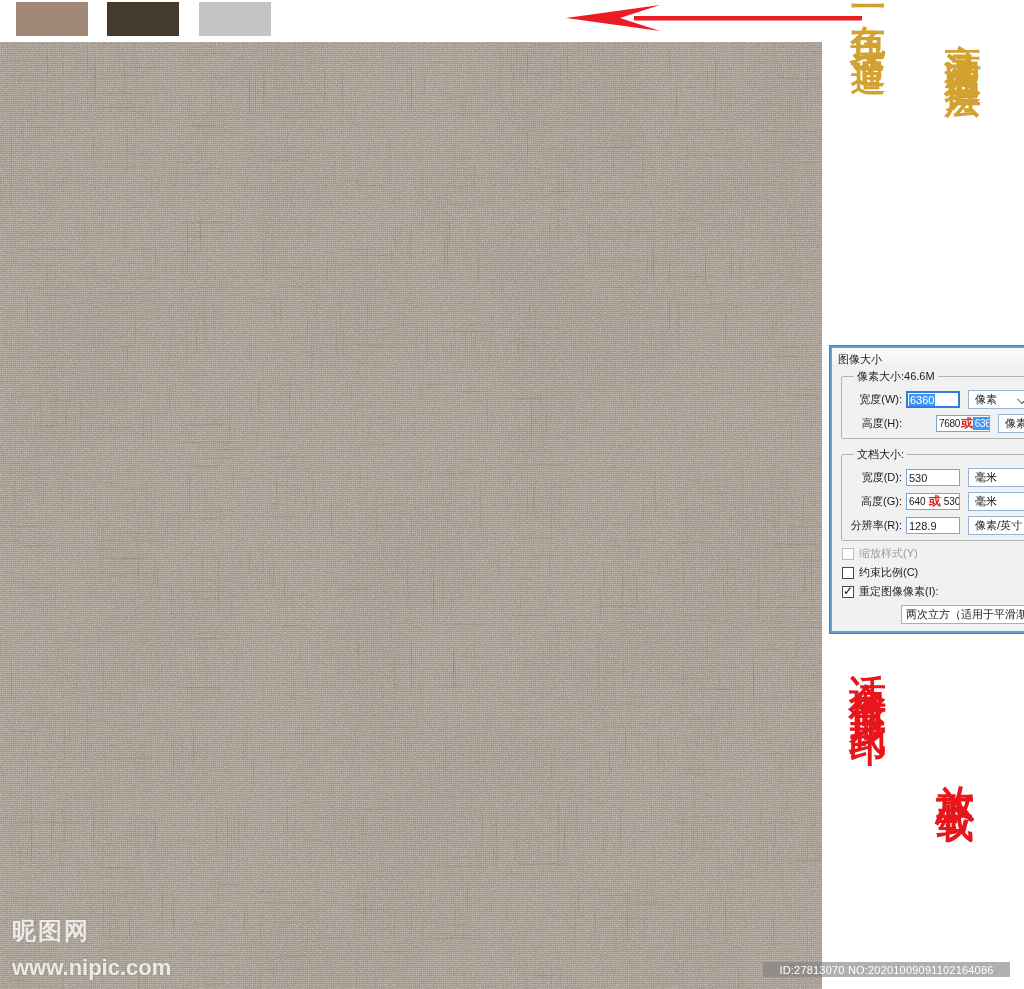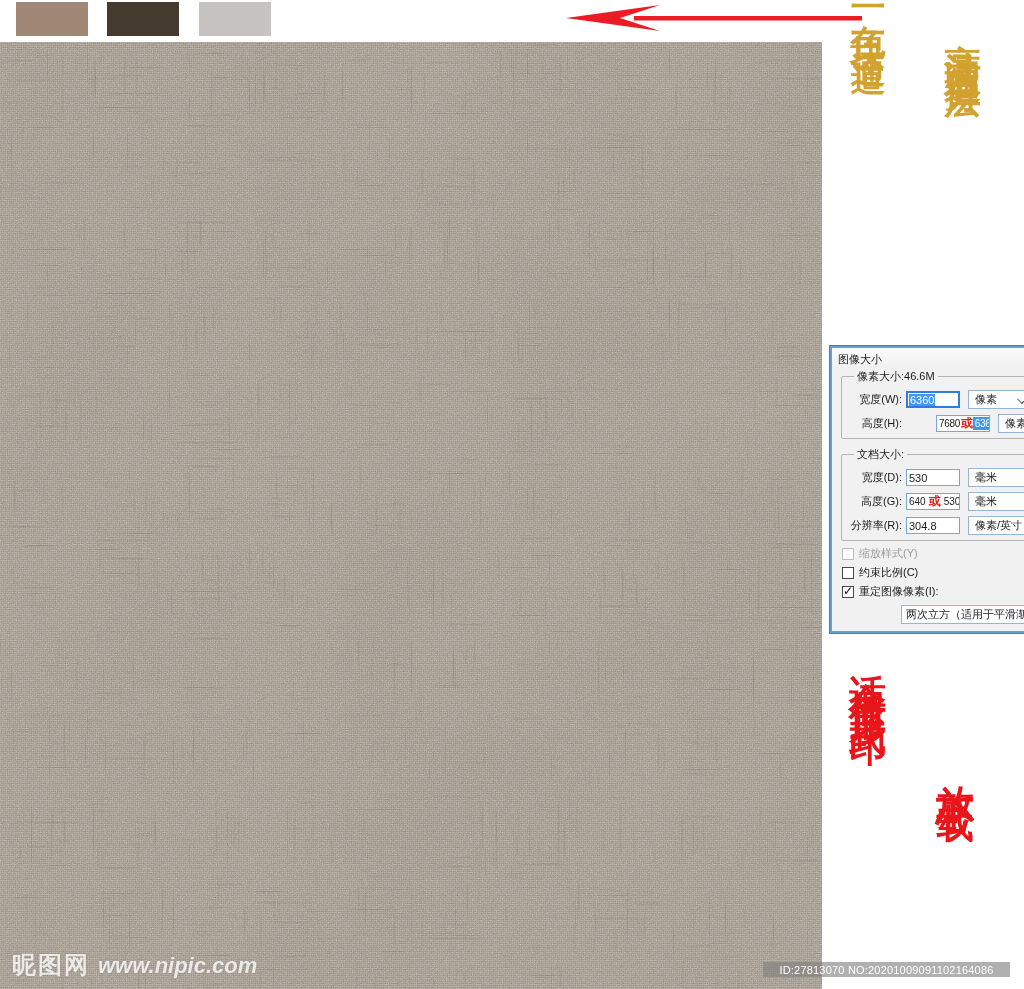--- a/index.html
+++ b/index.html
@@ -25,23 +25,24 @@
   .weave-overlay {
     position:absolute; inset:0; opacity:.18; pointer-events:none;
     background:
       repeating-linear-gradient(0deg, rgba(255,255,255,.5) 0 1px, rgba(0,0,0,.25) 1px 2px),
       repeating-linear-gradient(90deg, rgba(255,255,255,.4) 0 1px, rgba(0,0,0,.2) 1px 2px);
   }
   .watermark {
     position:absolute; left:12px; bottom:8px; z-index:3;
     color:rgba(255,255,255,.82); display:flex; align-items:baseline; gap:8px;
     text-shadow:0 0 2px rgba(90,80,70,.35);
+    flex-direction:column;
   }
   .watermark .wm-site { font-size:24px; font-weight:bold; letter-spacing:2px; }
-  .watermark .wm-url  { font-size:22px; font-weight:bold;font-style:italic; }
+  .watermark .wm-url  { font-size:22px; font-weight:bold; }
 
   
   .vtext {
     position:absolute; writing-mode:vertical-rl; text-orientation:upright;
     font-family:"DejaVu Serif", serif; font-weight:bold; line-height:1;
     z-index:2; white-space:nowrap;
   }
   #gold-col-left  { left:851px; top:-12px; font-size:35px; letter-spacing:9px; }
   #gold-col-right { left:944px; top:14px;  font-size:37px; letter-spacing:8px; }
   #red-col-left   { left:849px; top:644px; font-size:37px; letter-spacing:9px; }
@@ -213,21 +214,21 @@
             <span>530</span>
         </div>
         <div class="sel u-doc">
           <span>毫米</span>
         </div>
       </div>
 
       <div class="dlg-row">
         <span class="lbl">分辨率(R):</span>
         <div class="inp">
-          <span>304.8</span>
+          <span>128.9</span>
         </div>
         <div class="sel u-doc">
           <span>像素/英寸</span>
         </div>
       </div>
     </fieldset>
 
     <div class="opts">
       <div class="opt disabled">
         <span class="cb"></span>

